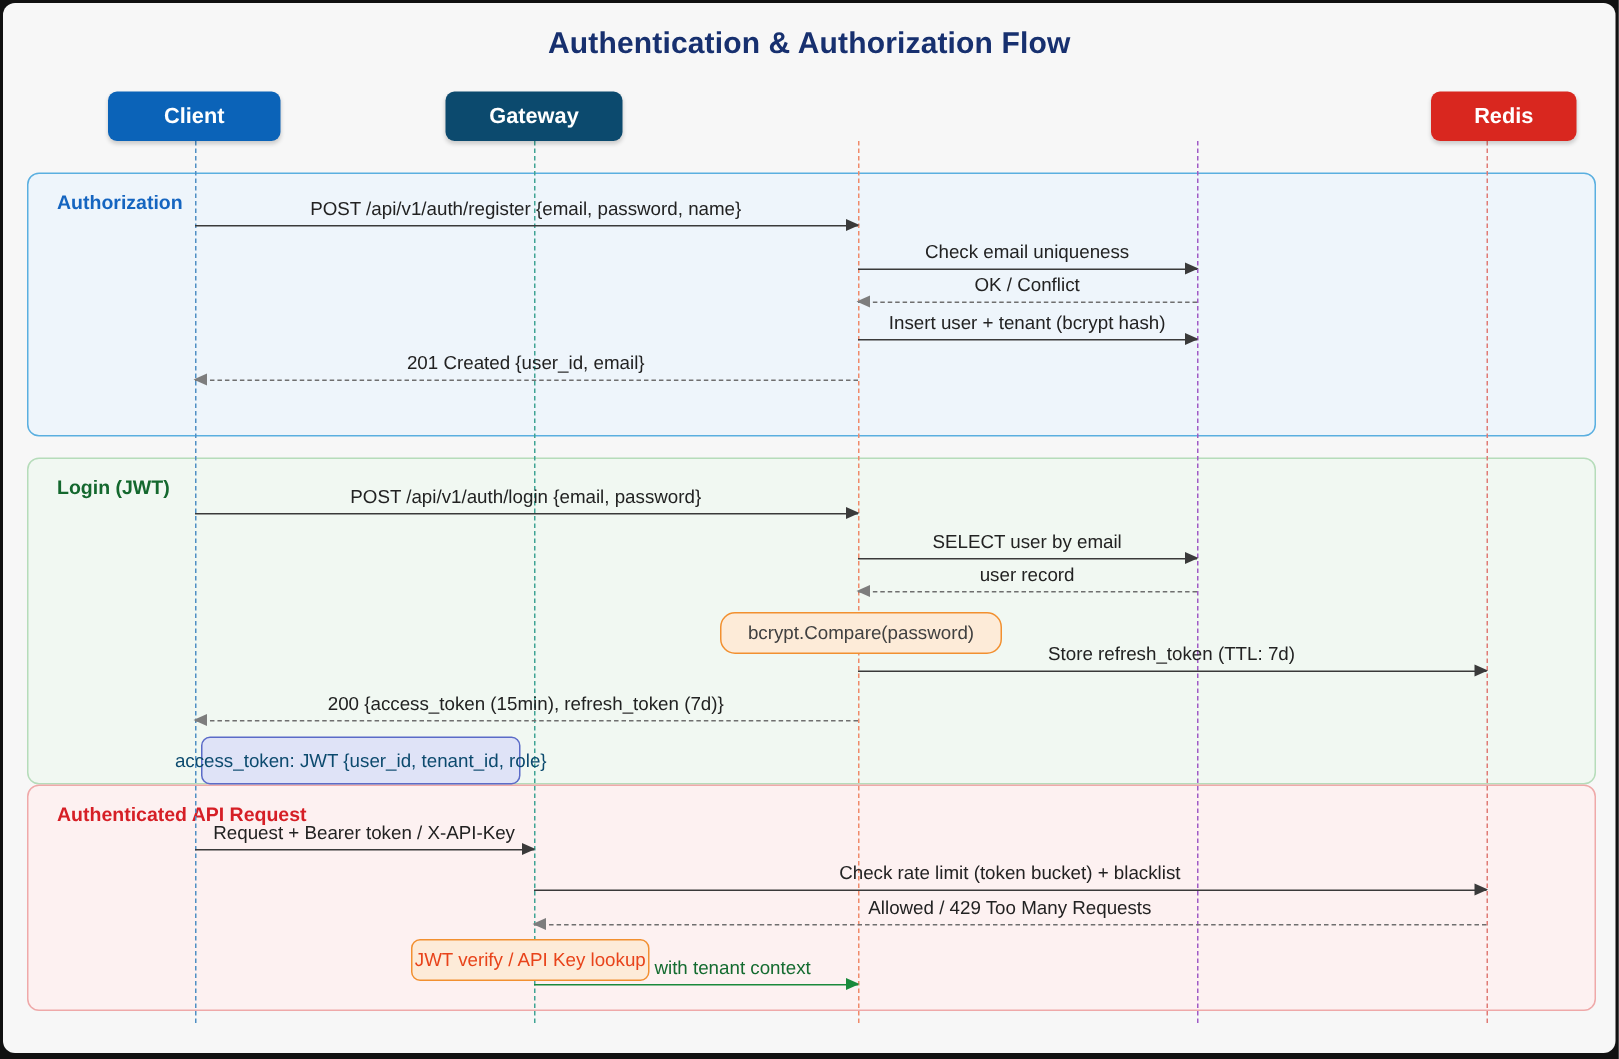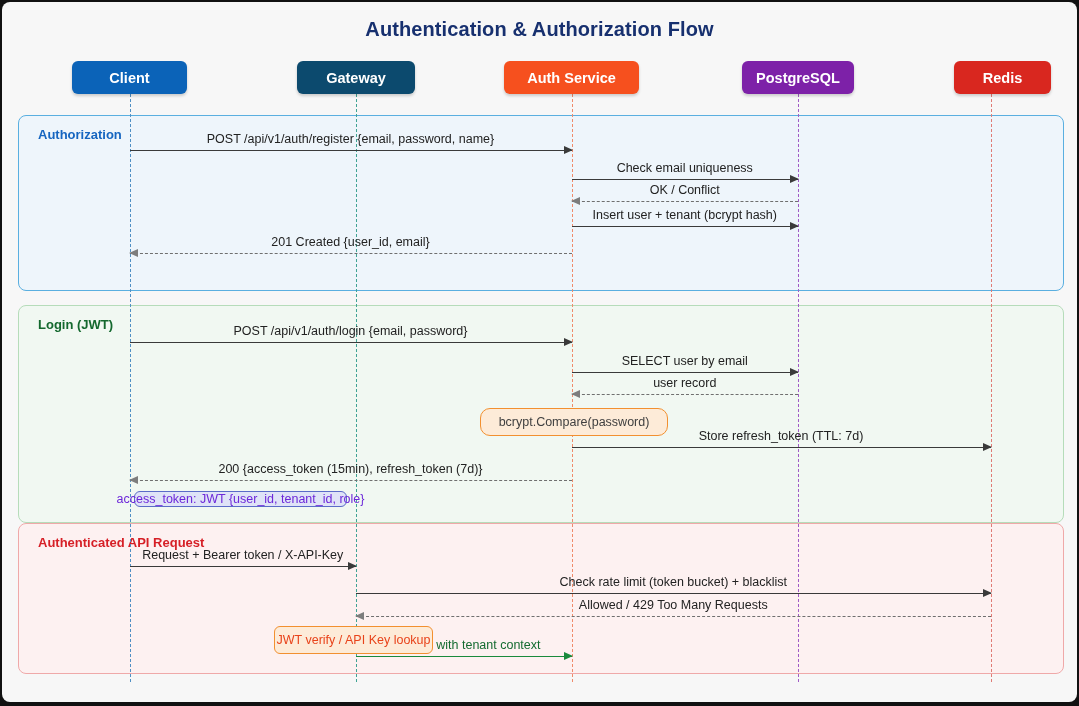--- a/index.html
+++ b/index.html
@@ -193,20 +193,18 @@
         <div class="head left"></div>
         <div class="label">Allowed / 429 Too Many Requests</div>
       </div>
       <div class="msg green" style="left: 354px; top: 654px; width: 215.5px;">
         <div class="line"></div>
         <div class="head right"></div>
         <div class="label">Forward with tenant context</div>
       </div>
       <div class="actor" style="left: 70px; top: 59px; width: 115px; background: rgb(11, 99, 184);">Client</div>
       <div class="actor" style="left: 295px; top: 59px; width: 118px; background: #0c4a6e;">Gateway</div>
-      <div class="actor" style="left: 502px; top: 59px; width: 135px; background: rgb(246, 80, 30);">Auth Service</div>
-      <div class="actor" style="left: 740px; top: 59px; width: 112px; background: rgb(125, 33, 168);">PostgreSQL</div>
       <div class="actor" style="left: 940px; top: 59px; width: 97px; background: rgb(217, 39, 31); margin-left: 12px;">Redis</div>
       <div class="note" style="left: 478px; top: 406px; width: 188px; height: 28px; background: rgb(253, 235, 216); border-color: rgb(242, 144, 48); color: #404040; border-radius: 10px;">bcrypt.Compare(password)</div>
-      <div class="note" style="left: 132px; top: 489px; width: 213px; height: 16px; background: rgb(223, 227, 247); border-color: rgb(91, 107, 200); color: #6d28d9;">access_token: JWT {user_id, tenant_id, role}</div>
+      <div class="note" style="left: 132px; top: 489px; width: 213px; height: 32px; background: rgb(223, 227, 247); border-color: rgb(91, 107, 200); color: #0c4a6e;">access_token: JWT {user_id, tenant_id, role}</div>
       <div class="note" style="left: 272px; top: 624px; width: 159px; height: 28px; background: rgb(253, 235, 216); border-color: rgb(242, 144, 48); color: rgb(232, 67, 26);">JWT verify / API Key lookup</div>
     </div>
 </div>
 
 </body></html>

